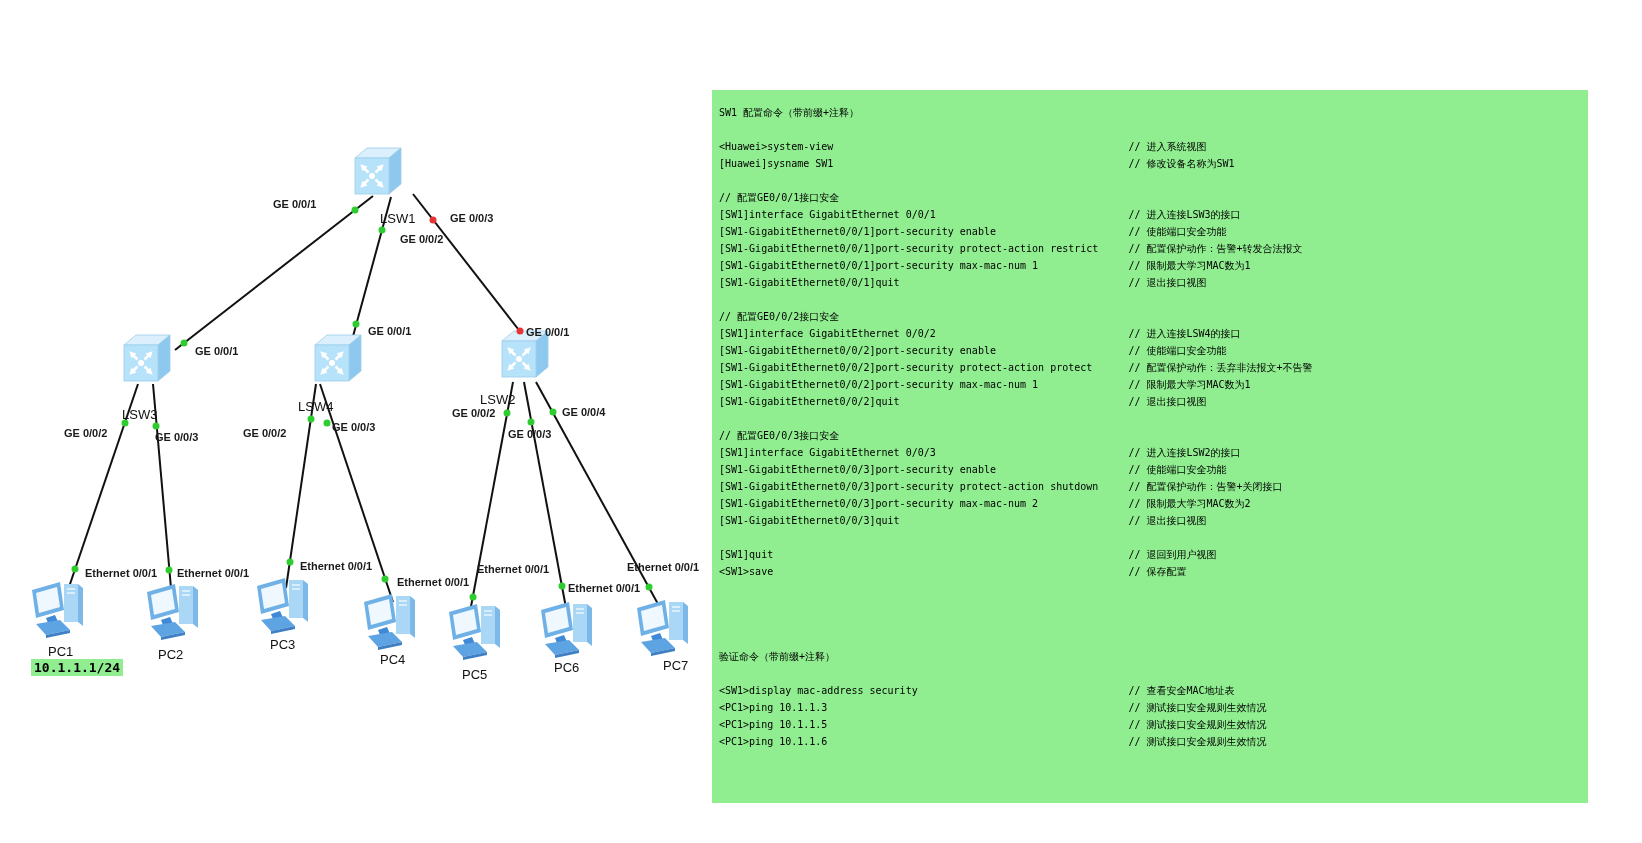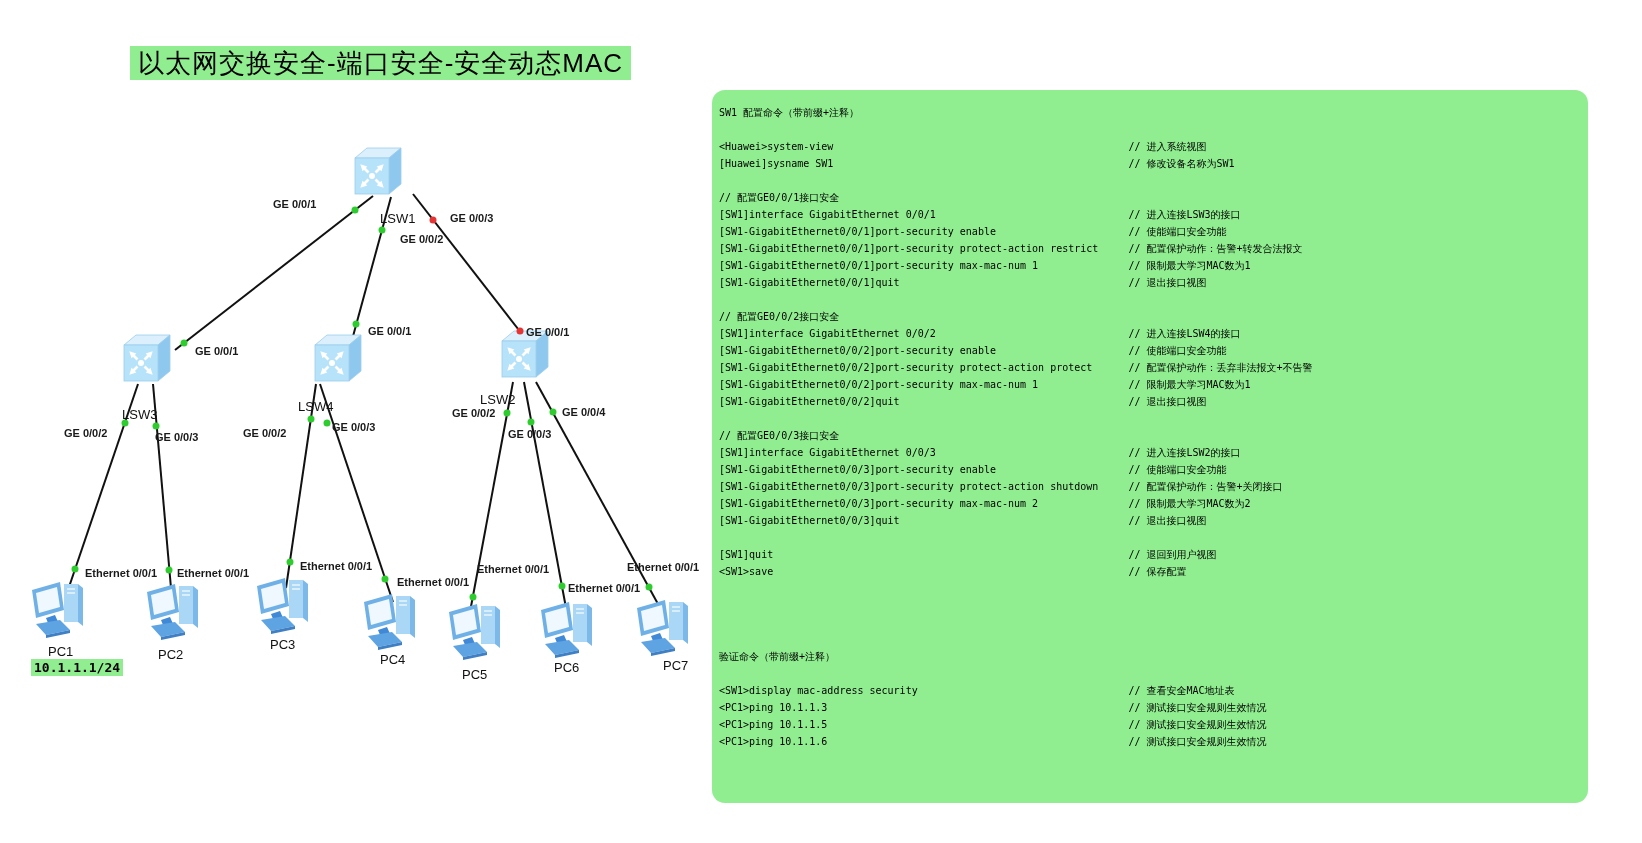--- a/index.html
+++ b/index.html
@@ -3,32 +3,31 @@
 <meta charset="utf-8">
 <style>
   html,body{margin:0;padding:0;background:#fff;}
   #root{position:relative;width:1642px;height:843px;background:#ffffff;overflow:hidden;
         font-family:"Liberation Sans",sans-serif;}
   #title{position:absolute;left:130px;top:46px;background:#90ee90;color:#000;
          font-size:26px;line-height:34px;padding:0 8px;letter-spacing:1px;white-space:nowrap;}
   #topo{position:absolute;left:0;top:0;}
   .port-lbl{font-family:"Liberation Sans",sans-serif;font-size:11px;font-weight:bold;fill:#1a1a1a;}
   .dev-lbl{font-family:"Liberation Sans",sans-serif;font-size:13px;fill:#111;}
-  #panel{position:absolute;left:712px;top:90px;width:876px;height:713px;background:#90ee90;border-radius:13px;}
+  #panel{position:absolute;left:712px;top:90px;width:876px;height:713px;background:#90ee90;}
   #cmds{margin:0;padding:14px 8px 0 7px;color:#000;white-space:pre;
         font-family:"DejaVu Sans Mono",monospace;font-size:10px;line-height:17px;}
   #ip-note{position:absolute;background:#90ee90;color:#000;padding:0 3px;white-space:nowrap;
         font-family:"DejaVu Sans Mono",monospace;font-size:13px;font-weight:bold;line-height:17px;margin-left:23px;}
 </style>
 </head>
 <body>
 
 <div id="root">
 
-  <div id="title" style="background: rgb(144, 238, 144);">以太网交换安全-端口安全-安全动态MAC</div>
 
   <svg id="topo" width="1642" height="843" viewBox="0 0 1642 843" xmlns="http://www.w3.org/2000/svg">
     <defs>
       <g id="sym-switch">
         <polygon points="4,13 16,3 50,3 38,13" fill="#dbf0fc" stroke="#9ccdec" stroke-width="0.8"></polygon>
         <polygon points="38,13 50,3 50,39 38,49" fill="#8fc8ef" stroke="#9ccdec" stroke-width="0.8"></polygon>
         <rect x="4" y="13" width="34" height="36" fill="#b7e3fa" stroke="#9ccdec" stroke-width="0.8"></rect>
         <circle cx="21" cy="31" r="3" fill="#fff"></circle>
         <g transform="translate(21,31) rotate(45)">
           <line x1="5" y1="0" x2="11" y2="0" stroke="#fff" stroke-width="2.6"></line>

